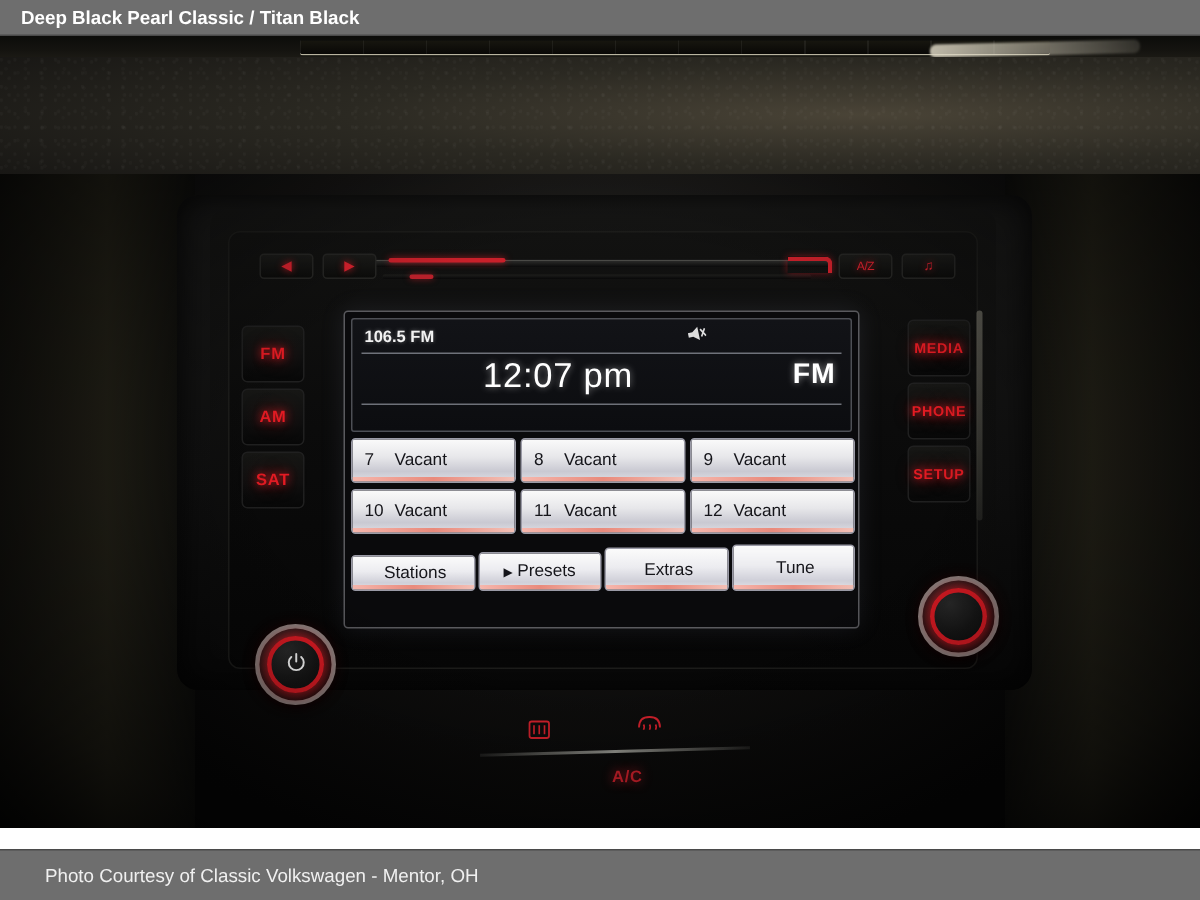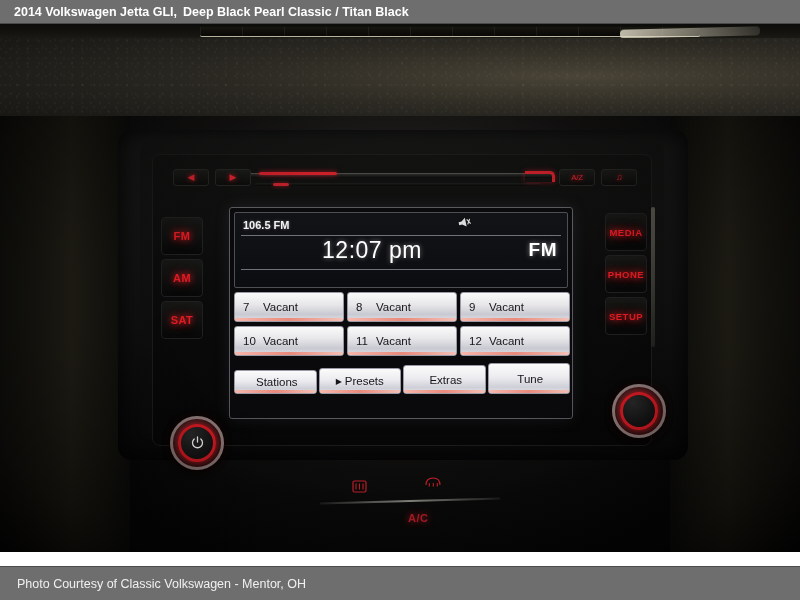--- a/index.html
+++ b/index.html
@@ -321,32 +321,31 @@
   }
 
   
   .white-bar{
     position:absolute; left:0; top:552px; width:800px; height:14px;
     background:#ffffff;
   }
   .courtesy-bar{
     position:absolute; left:0; bottom:0; width:800px; height:34px;
     background:#6e6e6e; color:#f0f0f0;
-    display:flex; align-items:center; padding-left:17px;
+    display:flex; align-items:center; padding-left:30px;
     font-size:12.5px;
     border-top:1px solid #4a4a4a;
   }
 </style>
 </head>
 <body>
 
 <div class="page">
 
   <div class="caption-bar">
-    <span class="model">2014 Volkswagen Jetta GLI,</span>
     <span class="colors">Deep Black Pearl Classic / Titan Black</span>
   </div>
 
   <div class="photo">
 
     <div class="windshield">
       <div class="vent-strip"></div>
       <div class="dash-top-shine"></div>
     </div>
 

